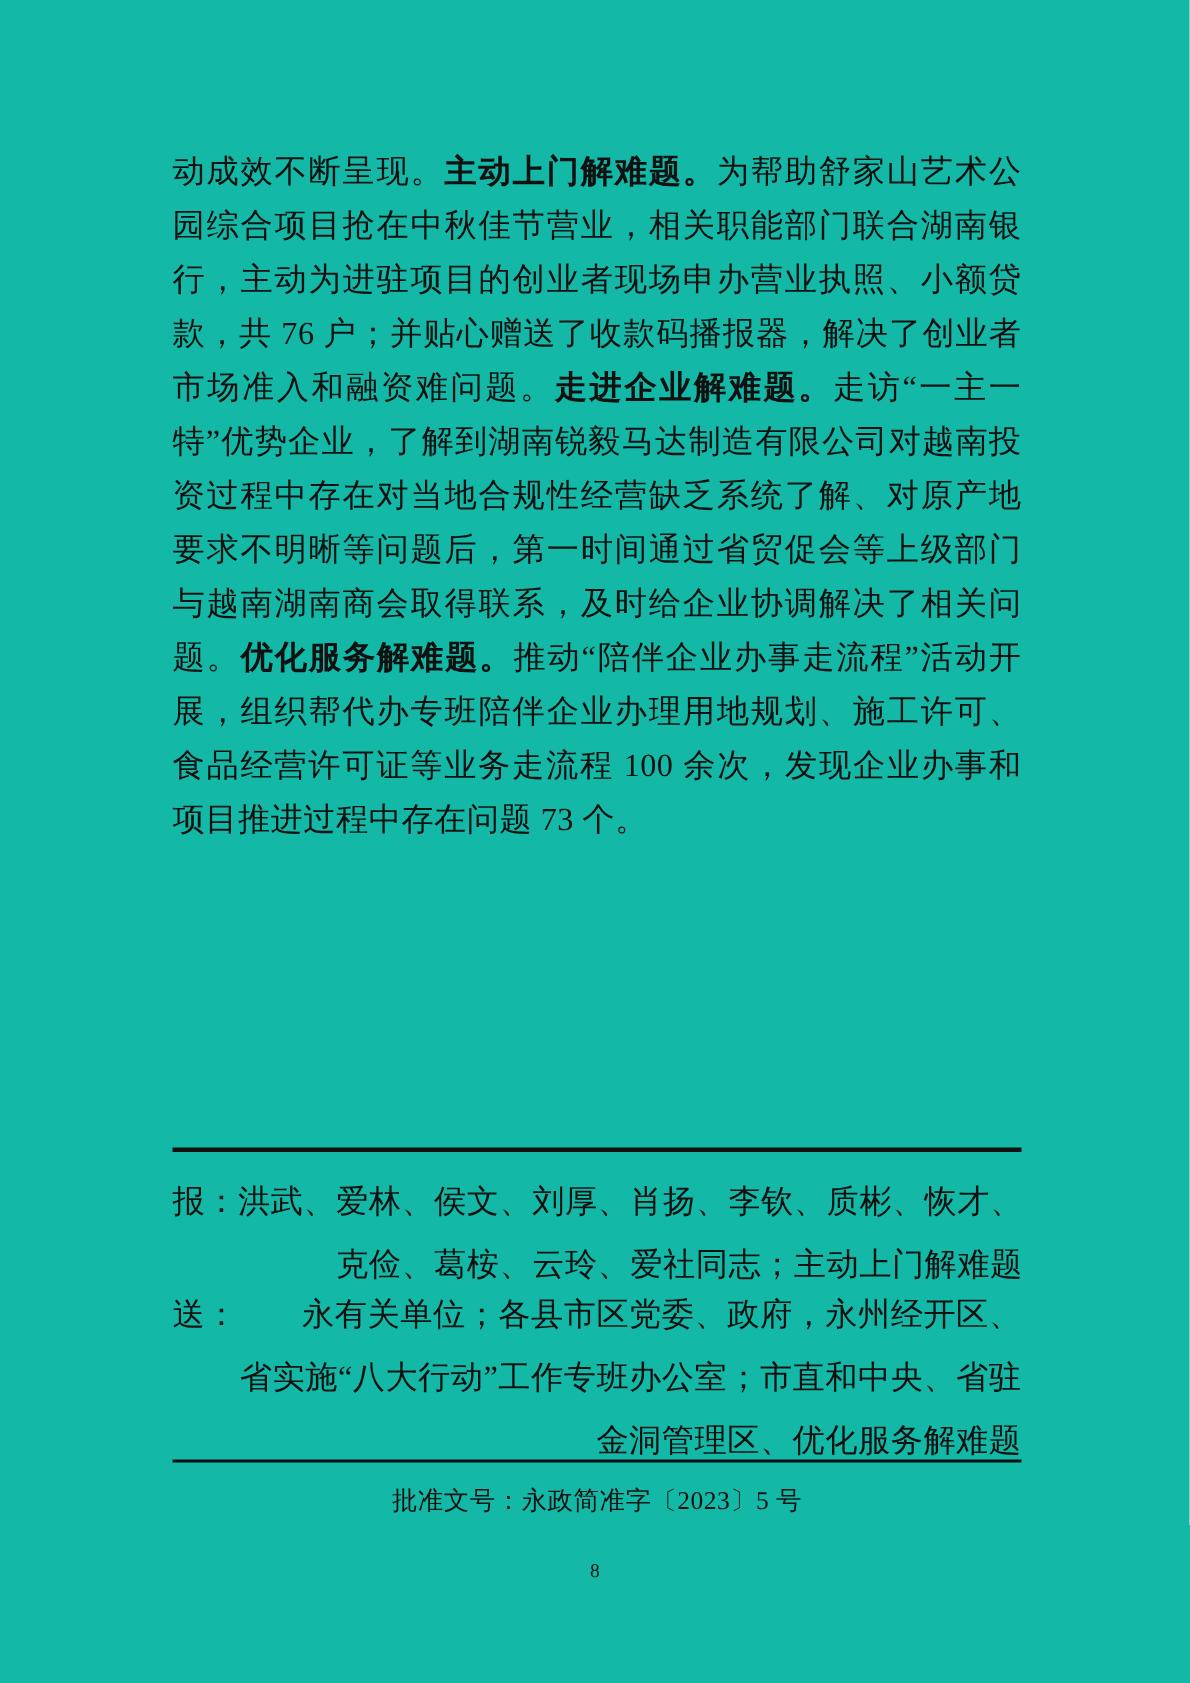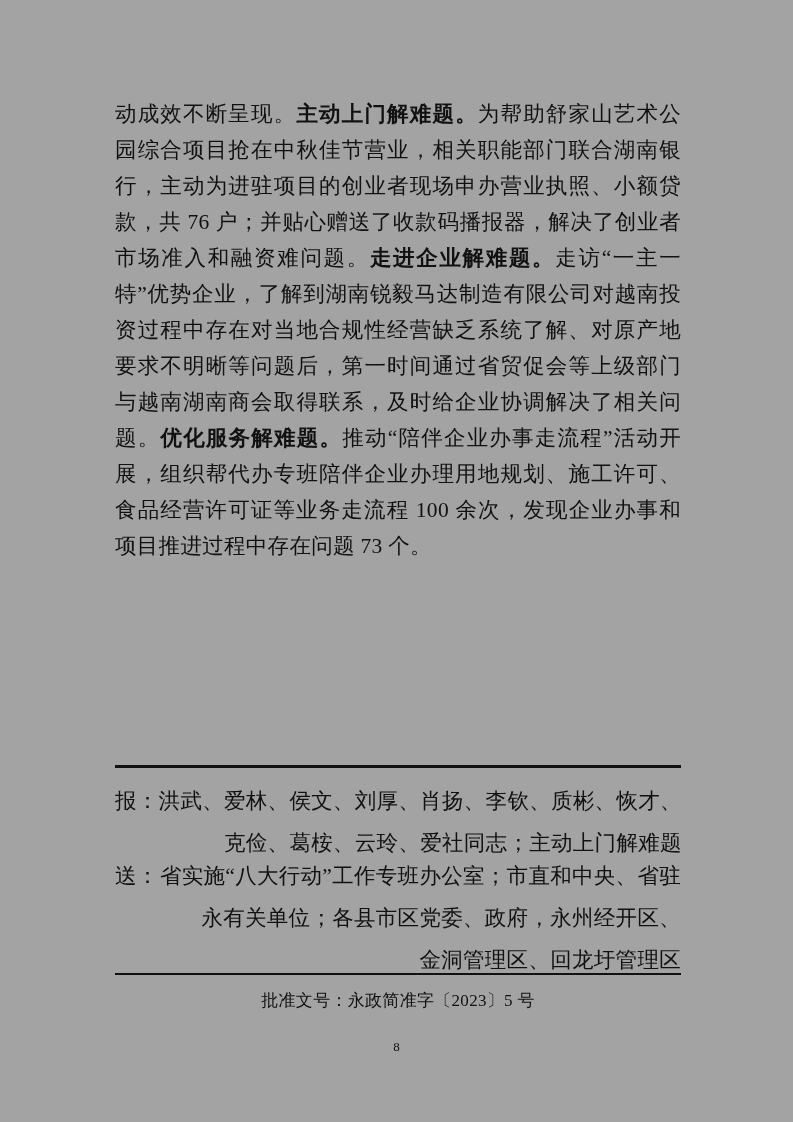--- a/index.html
+++ b/index.html
@@ -5,21 +5,21 @@
   html, body {
     margin: 0;
     padding: 0;
     background: #e8e8e8;
   }
   .page {
     position: relative;
     width: 793px;
     height: 1122px;
     margin: 0 auto;
-    background: #a3a3a3;
+    background: #14b8a6;
     color: #111111;
     font-family: "Liberation Serif", "DejaVu Serif", serif;
     overflow: hidden;
   }
   
   .body-text {
     position: absolute;
     left: 115px;
     top: 96px;
     width: 566px;
@@ -110,23 +110,23 @@
     <span class="dist-label">报：</span>
     <div class="dist-content">
       <div class="dist-line">洪武、爱林、侯文、刘厚、肖扬、李钦、质彬、恢才、</div>
       <div class="dist-line">克俭、葛桉、云玲、爱社同志；主动上门解难题</div>
     </div>
   </div>
 
   <div class="dist-row send">
     <span class="dist-label">送：</span>
     <div class="dist-content">
+      <div class="dist-line">永有关单位；各县市区党委、政府，永州经开区、</div>
       <div class="dist-line">省实施“八大行动”工作专班办公室；市直和中央、省驻</div>
-      <div class="dist-line">永有关单位；各县市区党委、政府，永州经开区、</div>
-      <div class="dist-line">金洞管理区、回龙圩管理区</div>
+      <div class="dist-line">金洞管理区、优化服务解难题</div>
     </div>
   </div>
 
   <div class="rule rule-bottom"></div>
 
   <div class="approval">批准文号：永政简准字〔2023〕5 号</div>
 
   <div class="page-number">8</div>
 
 </div>

